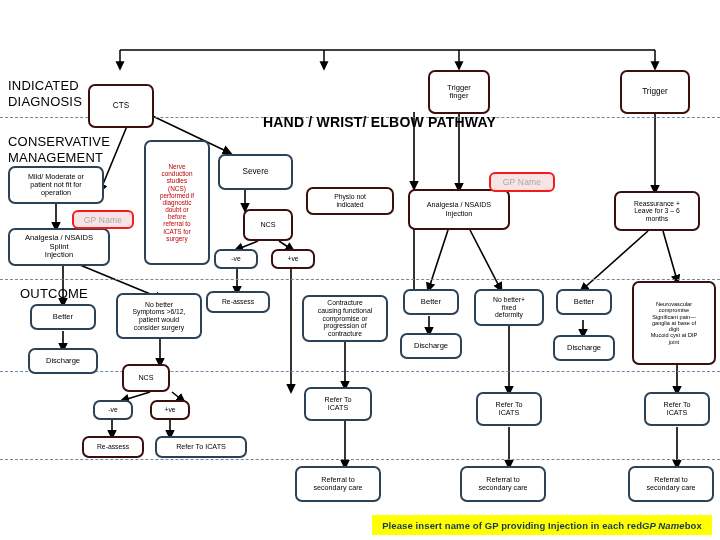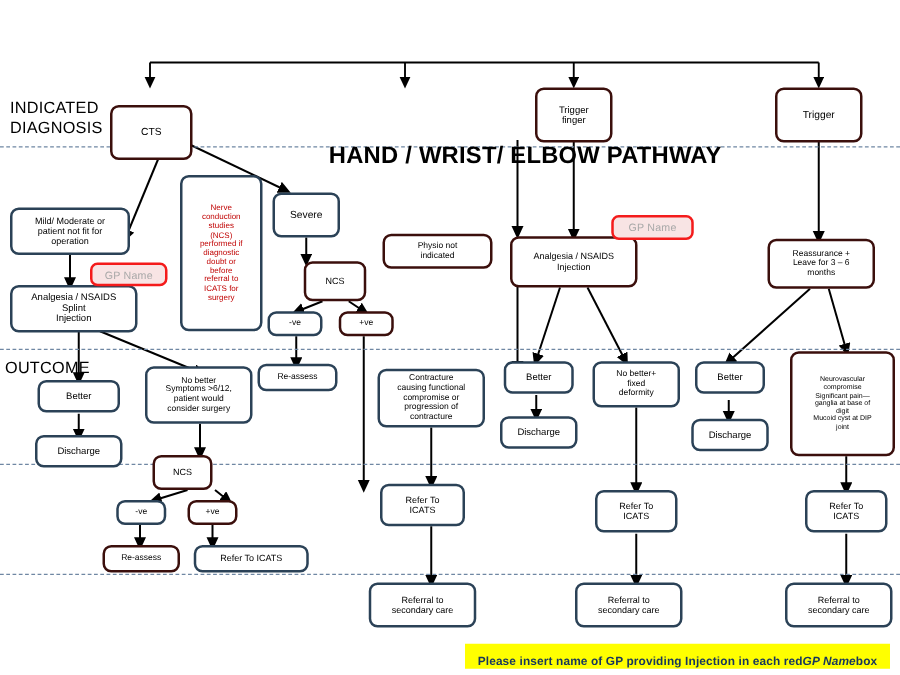--- a/index.html
+++ b/index.html
@@ -48,41 +48,41 @@
   .lane-label{
     position:absolute;
     font-size:13px;
     color:#000;
     letter-spacing:.2px;
     line-height:1.22;
     z-index:4;
   }
   #pathway-title{
     position:absolute;
-    font-size:19px;
+    font-size:14px;
     font-weight:bold;
     letter-spacing:.2px;
     z-index:6;
     white-space:nowrap;
   }
   .lane-divider{
     position:absolute;
     left:0;width:720px;height:0;
     border-top:1px dashed #6f87a3;
     z-index:1;
   }
 
   
   #footer-banner{
     position:absolute;
     background:#ffff00;
     color:#17365d;
     font-size:9.5px;
     font-weight:bold;
-    display:flex;align-items:flex-end;justify-content:center;
+    display:flex;align-items:center;justify-content:center;
     white-space:nowrap;
     z-index:7;
     letter-spacing:.1px;
   }
   #footer-banner em{font-style:italic;}
 
   .fs5{font-size:5.6px;}
   .fs6{font-size:6.4px;}
   .fs65{font-size:6.8px;}
   .fs7{font-size:7.2px;}
@@ -159,21 +159,23 @@
     </g>
   </svg>
 
   <div class="lane-divider" style="top:117px;"></div>
   <div class="lane-divider" style="top:279px;"></div>
   <div class="lane-divider" style="top:371px;"></div>
   <div class="lane-divider" style="top:459px;"></div>
 
   <div class="lane-label wrapline" style="left:8px;top:78px;">INDICATED
 DIAGNOSIS</div>
-  <div class="lane-label" style="left:4px;top:286px;">OUTCOME</div>
+  <div class="lane-label wrapline" style="left:8px;top:134px;">CONSERVATIVE
+MANAGEMENT</div>
+  <div class="lane-label" style="left:20px;top:286px;">OUTCOME</div>
 
   <div id="pathway-title" style="left:263px;top:114px;">HAND / WRIST/ ELBOW PATHWAY</div>
 
   <div class="node maroon fs8 wrapline" style="left:88px;top:70px;width:66px;height:44px;margin-top:14px;">CTS</div>
   <div class="node maroon fs75 wrapline" style="left:428px;top:70px;width:62px;height:44px;">Trigger
 finger</div>
   <div class="node maroon fs8 wrapline" style="left:620px;top:70px;width:70px;height:44px;">Trigger</div>
 
   <div class="node navy fs6 wrapline t-red" style="left:144px;top:140px;width:66px;height:125px;">Nerve
 conduction
@@ -190,21 +192,21 @@
   <div class="node navy fs7 wrapline" style="left:8px;top:166px;width:96px;height:38px;">Mild/ Moderate or
 patient not fit for
 operation</div>
 
   <div class="node navy fs75 wrapline" style="left:8px;top:228px;width:102px;height:38px;">Analgesia / NSAIDS
 Splint
 Injection</div>
 
   <div class="gpname" style="left:72px;top:210px;width:62px;height:19px;">GP Name</div>
 
-  <div class="node navy fs8" style="left:218px;top:154px;width:54px;height:36px;">Severe</div>
+  <div class="node navy fs8" style="left:218px;top:154px;width:75px;height:36px;">Severe</div>
 
   <div class="node maroon fs7" style="left:243px;top:209px;width:50px;height:32px;">NCS</div>
 
   <div class="node navy fs65" style="left:214px;top:249px;width:44px;height:20px;">-ve</div>
   <div class="node maroon fs65" style="left:271px;top:249px;width:44px;height:20px;">+ve</div>
 
   <div class="node navy fs65" style="left:206px;top:291px;width:64px;height:22px;">Re-assess</div>
 
   <div class="node navy fs75" style="left:30px;top:304px;width:66px;height:26px;">Better</div>
   <div class="node navy fs75" style="left:28px;top:348px;width:70px;height:26px;">Discharge</div>

